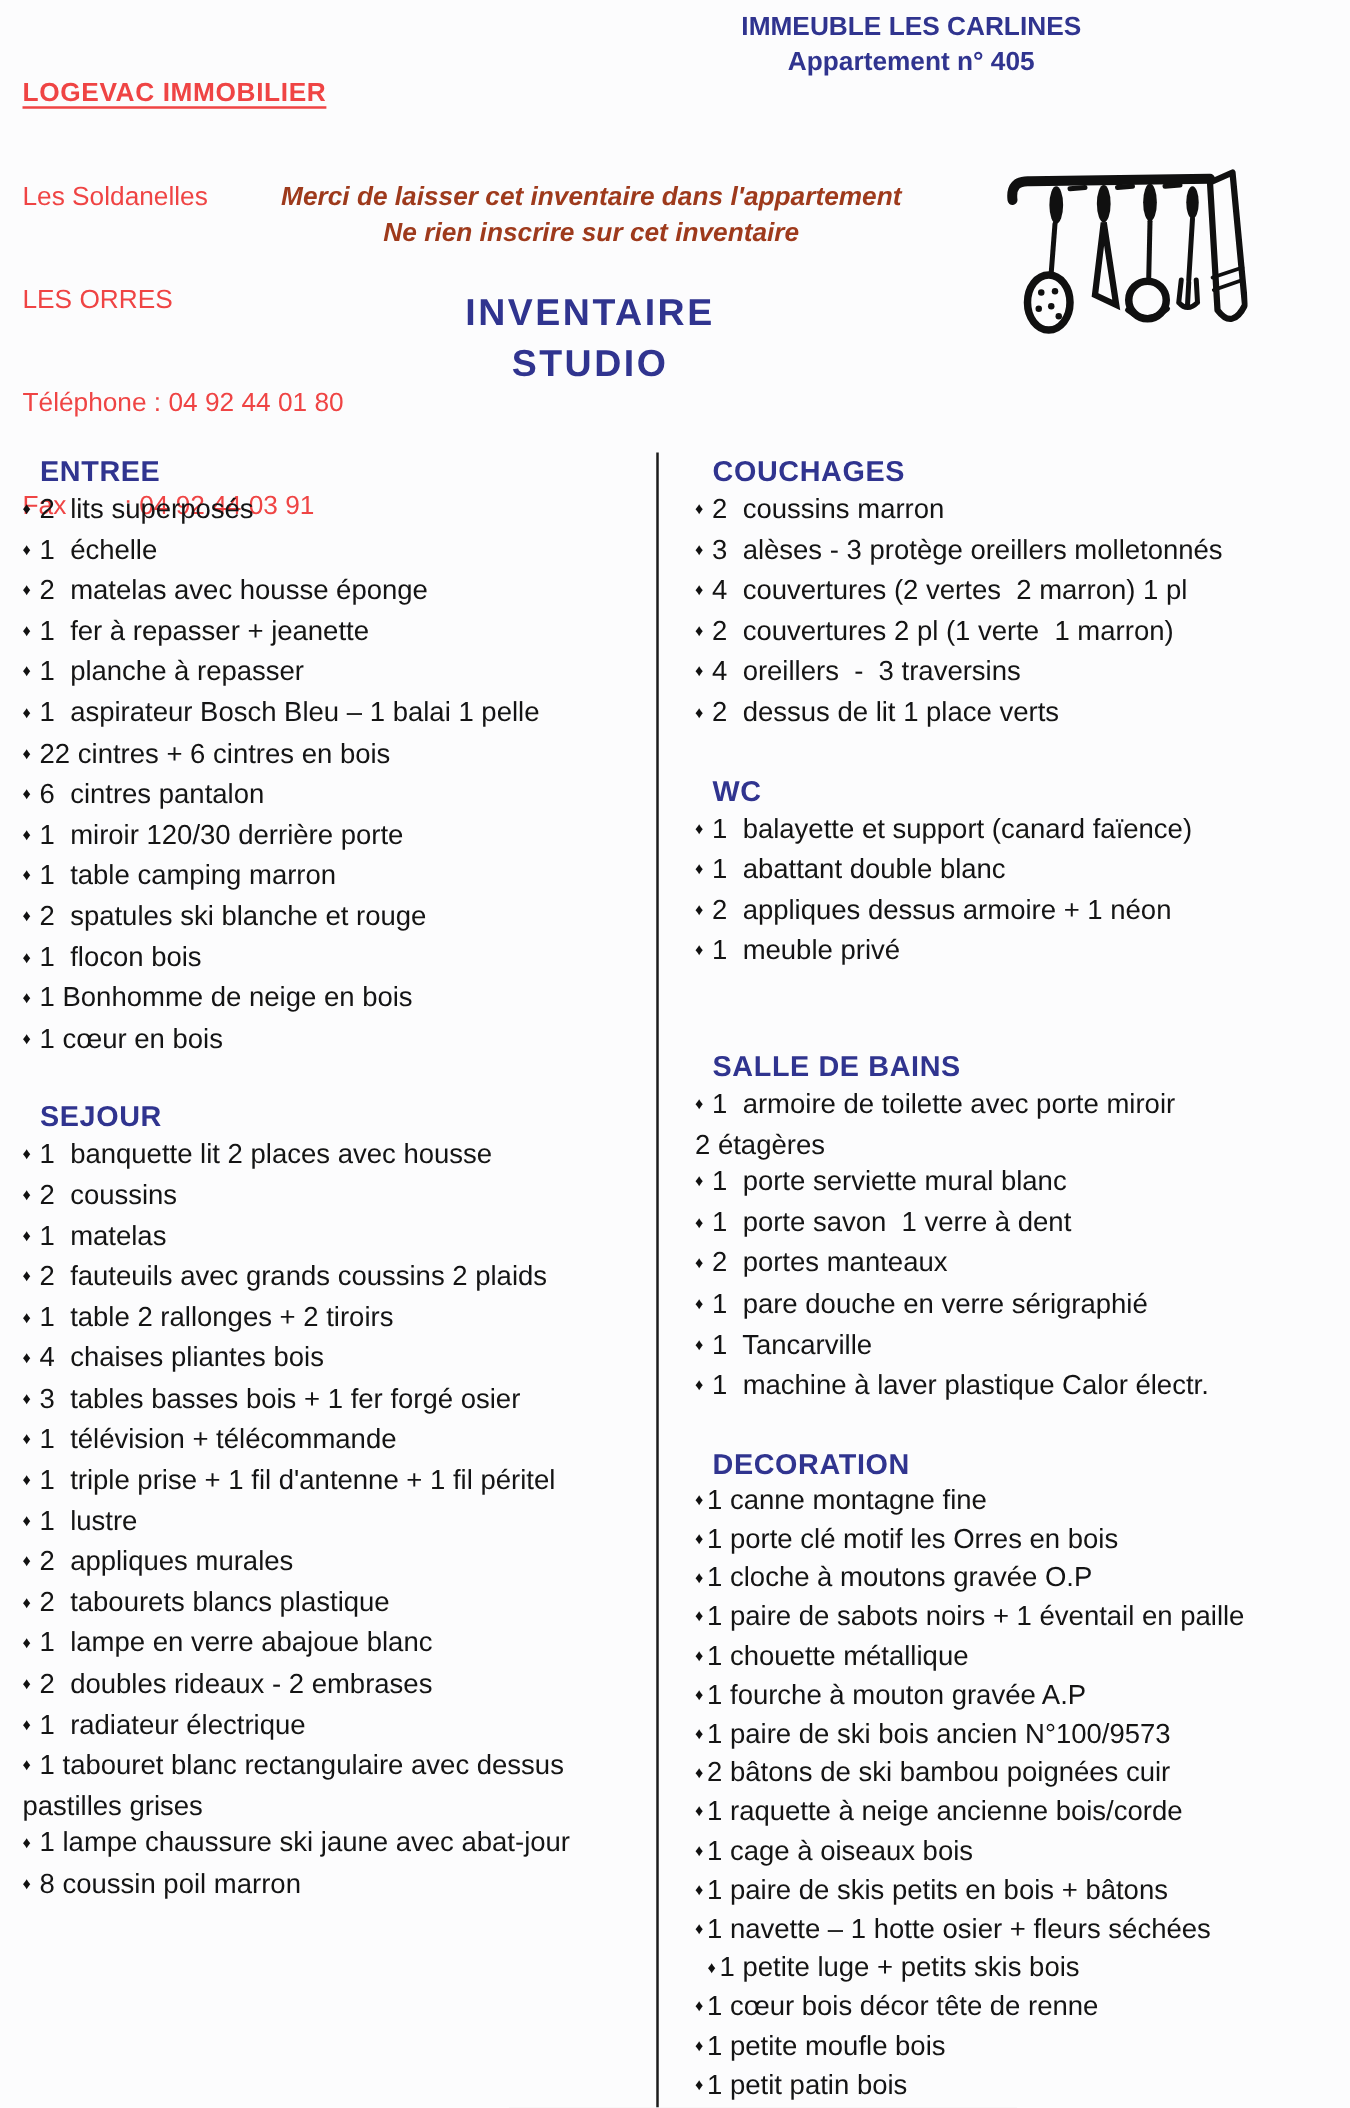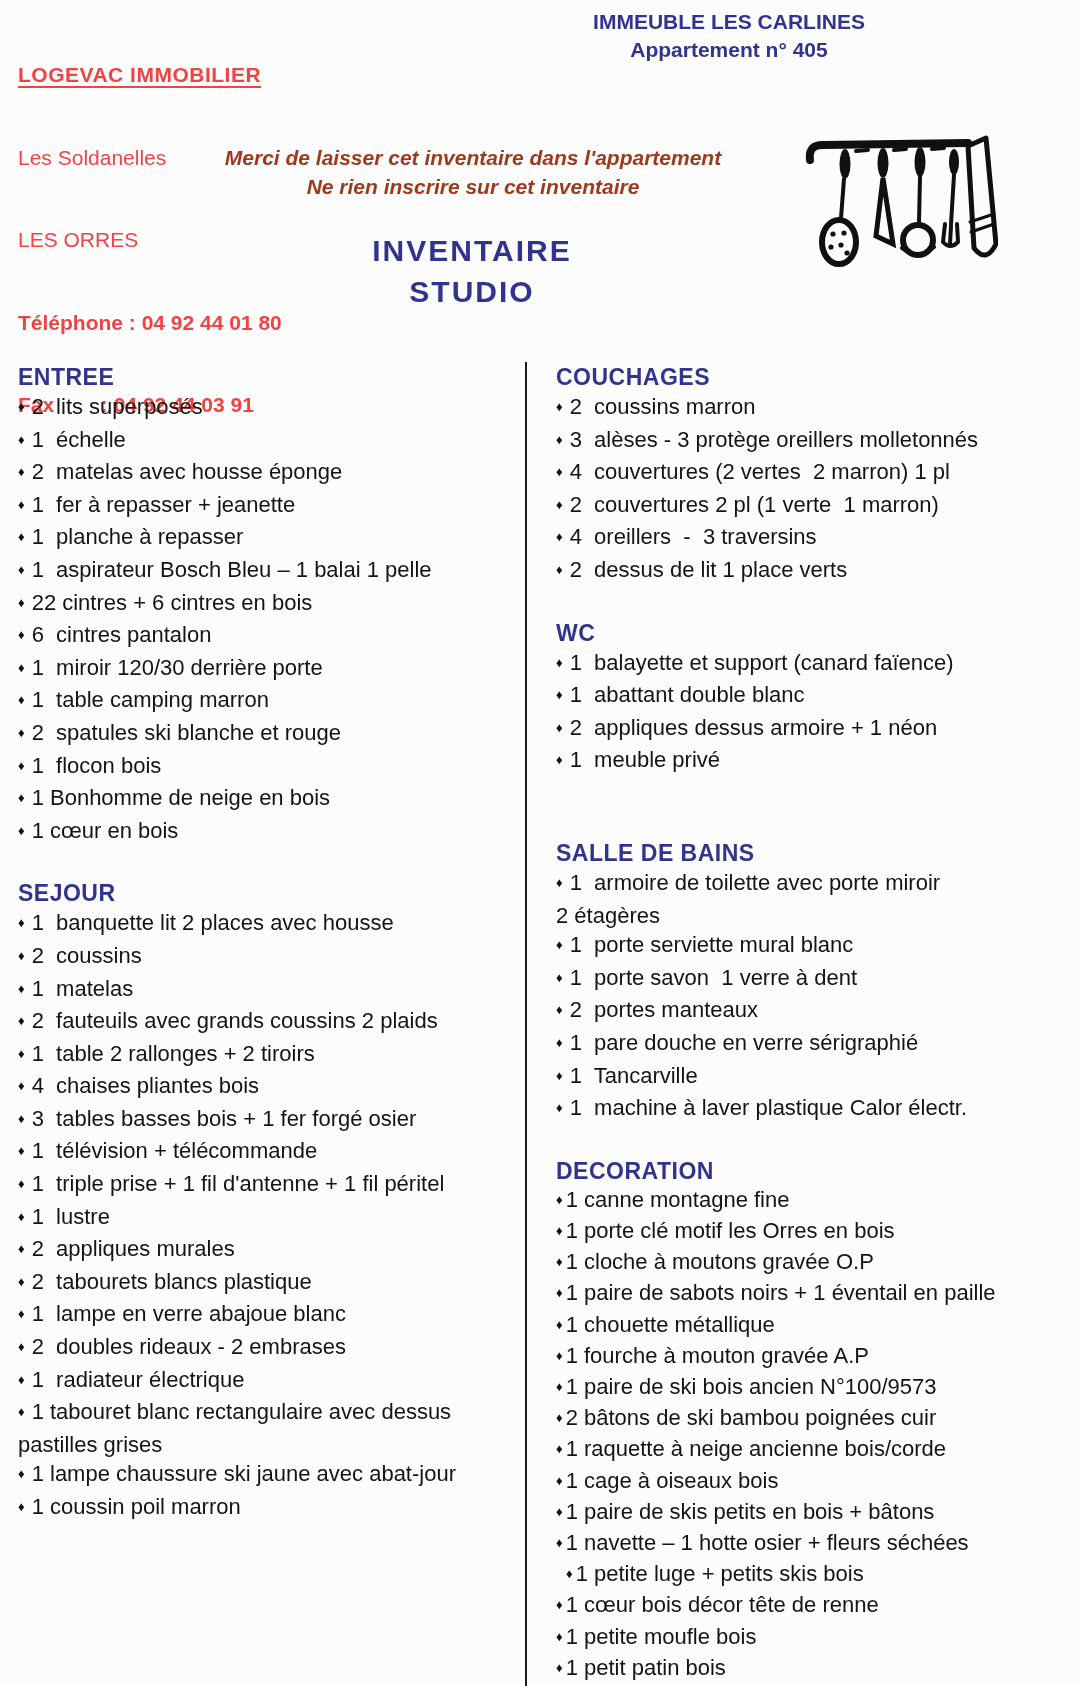--- a/index.html
+++ b/index.html
@@ -11,21 +11,21 @@
     font-family:"Liberation Sans", sans-serif;
     color:#141414;
     overflow:hidden;
   }
   
   .agency-block{
     position:absolute;left:18px;top:6px;width:470px;
     font-size:21px;line-height:27.5px;color:#ef4444;white-space:pre-wrap;
   }
   .agency-name{font-weight:bold;text-decoration:underline;text-underline-offset:4px;letter-spacing:.5px;}
-  .agency-bold{font-weight:bold;}
+  .agency-bold{font-weight:normal;}
   .building-block{
     position:absolute;left:534px;top:8px;width:390px;text-align:center;
     color:#30348f;font-weight:bold;font-size:21px;line-height:28px;
   }
   .apartment-line{}
   .notice-block{
     position:absolute;left:153px;top:144px;width:640px;text-align:center;
     color:#9e3a1c;font-weight:bold;font-style:italic;font-size:21px;line-height:28.5px;
   }
   .notice-block div{text-underline-offset:4px;}
@@ -36,21 +36,21 @@
   
   .clipart{position:absolute;left:798px;top:126px;width:200px;height:160px;}
   
   .divider{
     position:absolute;left:525px;top:362px;width:2px;height:1324px;background:#1c1c1c;
   }
   .col{position:absolute;top:362px;}
   #col-left{left:18px;width:498px;}
   #col-right{left:556px;width:500px;}
   .sec-title{
-    color:#30348f;font-weight:bold;font-size:23px;line-height:30px;letter-spacing:.5px;
+    color:#30348f;font-weight:bold;font-size:23px;line-height:30px;letter-spacing:.5px;margin-left:14px;
   }
   .item{
     font-size:22px;line-height:29.6px;white-space:pre-wrap;
   }
   .bullet{font-size:13px;margin-right:7px;position:relative;top:-3px;color:#111;}
   .section+.section{margin-top:30px;}
   #col-right .section:nth-child(3){margin-top:60px;} 
   .section.compact .item{line-height:28.2px;}
   .section.compact .bullet{margin-right:3px;}
   .item.indent{padding-left:10px;}
@@ -151,21 +151,21 @@
         <div class="item"><span class="bullet">♦</span><span>1  télévision + télécommande</span></div>
         <div class="item"><span class="bullet">♦</span><span>1  triple prise + 1 fil d'antenne + 1 fil péritel</span></div>
         <div class="item"><span class="bullet">♦</span><span>1  lustre</span></div>
         <div class="item"><span class="bullet">♦</span><span>2  appliques murales</span></div>
         <div class="item"><span class="bullet">♦</span><span>2  tabourets blancs plastique</span></div>
         <div class="item"><span class="bullet">♦</span><span>1  lampe en verre abajoue blanc</span></div>
         <div class="item"><span class="bullet">♦</span><span>2  doubles rideaux - 2 embrases</span></div>
         <div class="item"><span class="bullet">♦</span><span>1  radiateur électrique</span></div>
         <div class="item"><span class="bullet">♦</span><span>1 tabouret blanc rectangulaire avec dessus pastilles grises</span></div>
         <div class="item"><span class="bullet">♦</span><span>1 lampe chaussure ski jaune avec abat-jour</span></div>
-        <div class="item"><span class="bullet">♦</span><span>1 coussin poil marron</span></div>
+        <div class="item"><span class="bullet">♦</span><span>8 coussin poil marron</span></div>
       </div>
     </div>
   <div class="col" id="col-right">
       <div class="section">
         <div class="sec-title">COUCHAGES</div>
         <div class="item"><span class="bullet">♦</span><span>2  coussins marron</span></div>
         <div class="item"><span class="bullet">♦</span><span>3  alèses - 3 protège oreillers molletonnés</span></div>
         <div class="item"><span class="bullet">♦</span><span>4  couvertures (2 vertes  2 marron) 1 pl</span></div>
         <div class="item"><span class="bullet">♦</span><span>2  couvertures 2 pl (1 verte  1 marron)</span></div>
         <div class="item"><span class="bullet">♦</span><span>4  oreillers  -  3 traversins</span></div>

